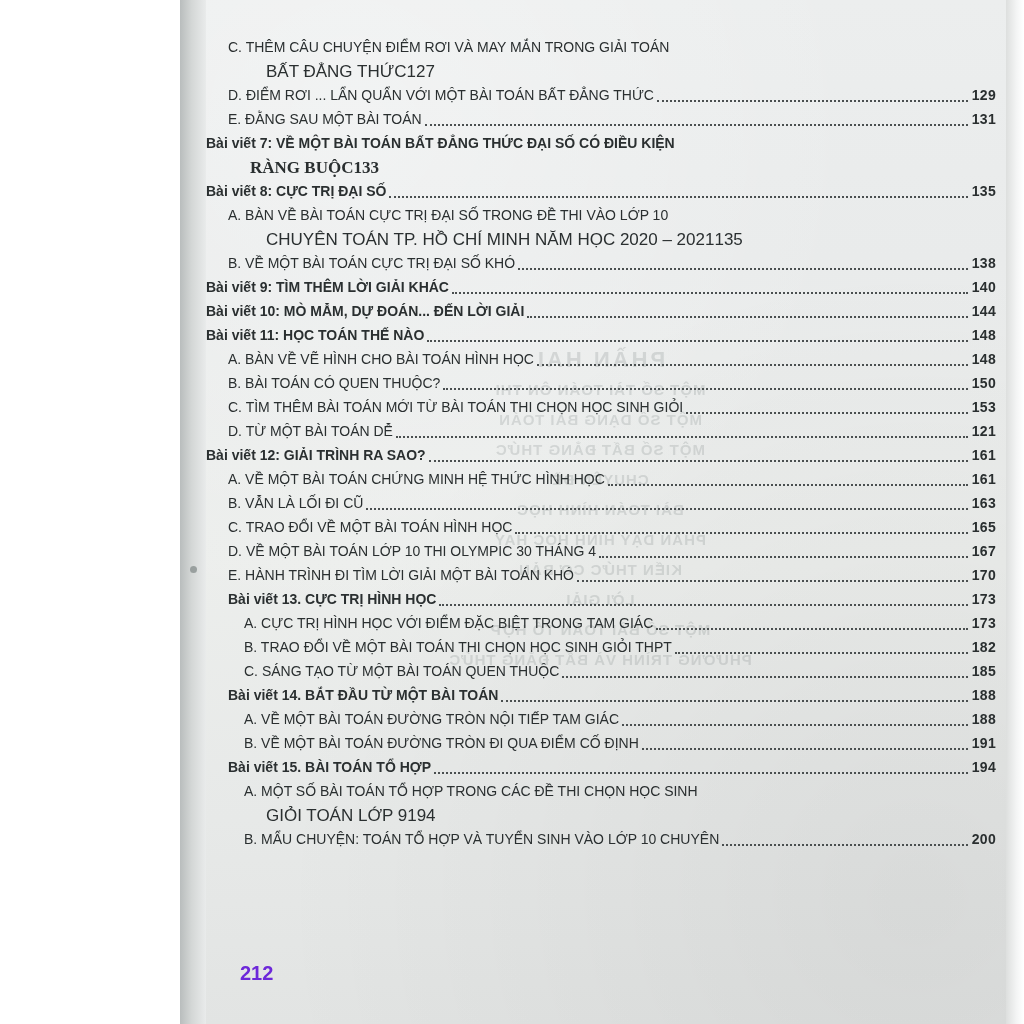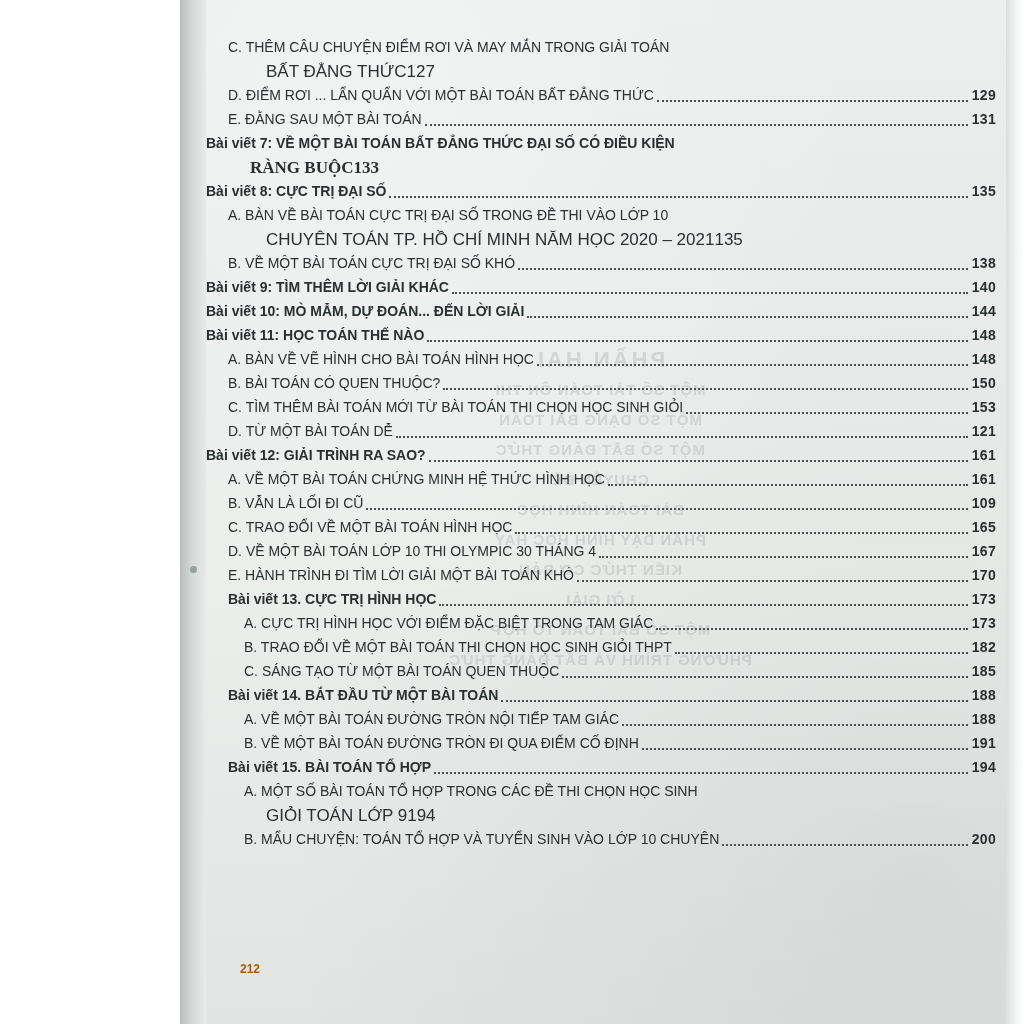--- a/index.html
+++ b/index.html
@@ -121,23 +121,23 @@
     margin-bottom: 5px;
     white-space: nowrap;
   }
   .cont.bold { font-weight: bold; font-family: Liberation Serif, serif; }
   .cont.ind1 { padding-left: 44px; }
   .cont.ind2 { padding-left: 60px; }
   .folio {
     position: absolute;
     left: 240px;
     top: 962px;
-    font-size: 12px;
+    font-size: 20px;
     font-weight: bold;
-    color: #a16207;
+    color: #6d28d9;
   }
   .spec {
     position: absolute;
     left: 190px;
     top: 566px;
     width: 7px;
     height: 7px;
     border-radius: 50%;
     background: #8a9190;
     opacity: 0.8;
@@ -263,21 +263,21 @@
         <span class="page-no">161</span>
       </div>
       <div class="row lvl1">
         <span class="label">A. VỀ MỘT BÀI TOÁN CHỨNG MINH HỆ THỨC HÌNH HỌC</span>
         <span class="dots"></span>
         <span class="page-no">161</span>
       </div>
       <div class="row lvl1">
         <span class="label">B. VẪN LÀ LỐI ĐI CŨ</span>
         <span class="dots"></span>
-        <span class="page-no">109</span>
+        <span class="page-no">163</span>
       </div>
       <div class="row lvl1">
         <span class="label">C. TRAO ĐỔI VỀ MỘT BÀI TOÁN HÌNH HỌC</span>
         <span class="dots"></span>
         <span class="page-no">165</span>
       </div>
       <div class="row lvl1">
         <span class="label">D. VỀ MỘT BÀI TOÁN LỚP 10 THI OLYMPIC 30 THÁNG 4</span>
         <span class="dots"></span>
         <span class="page-no">167</span>

